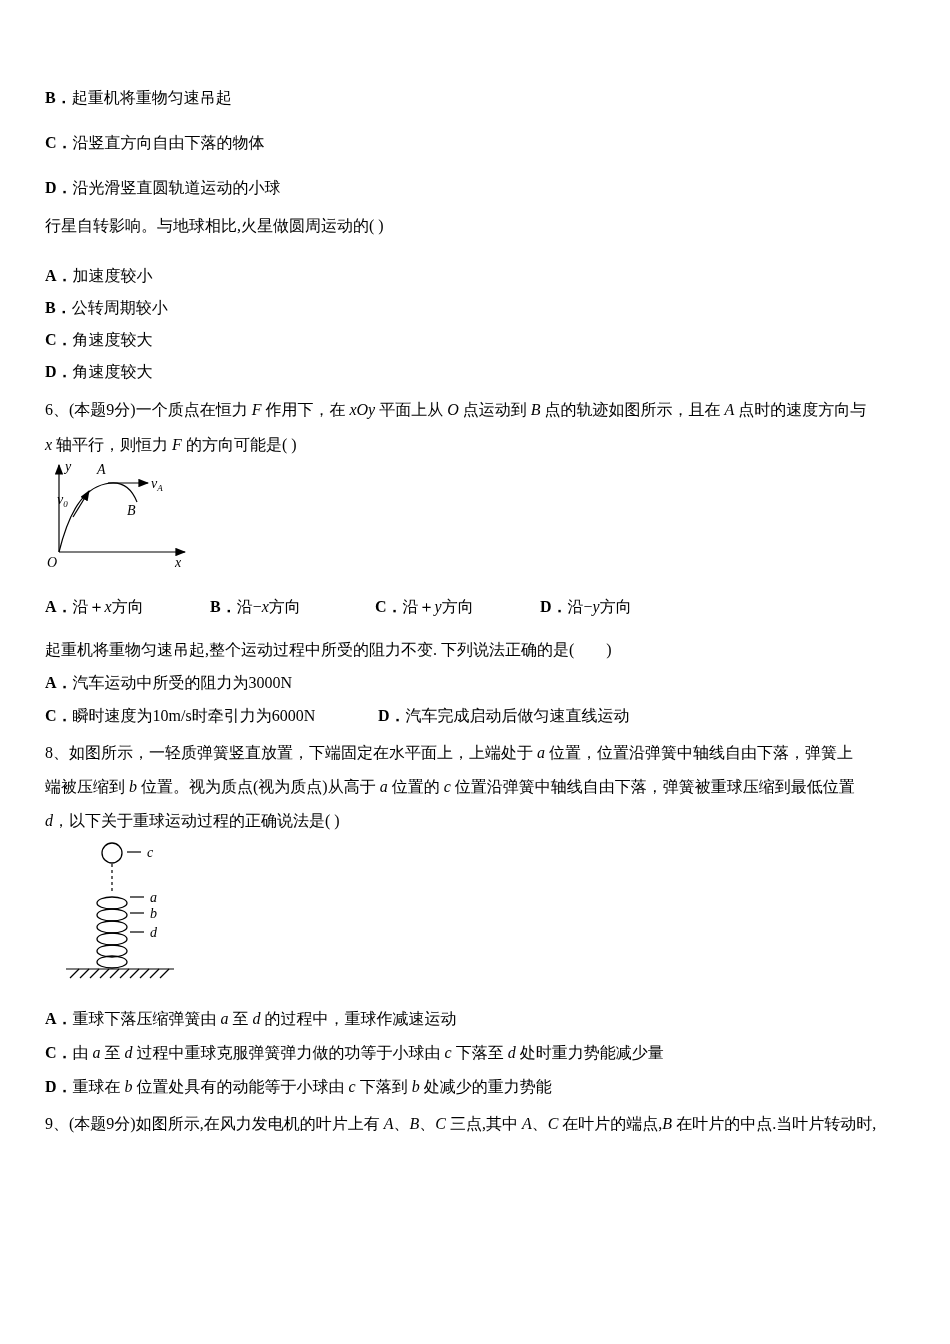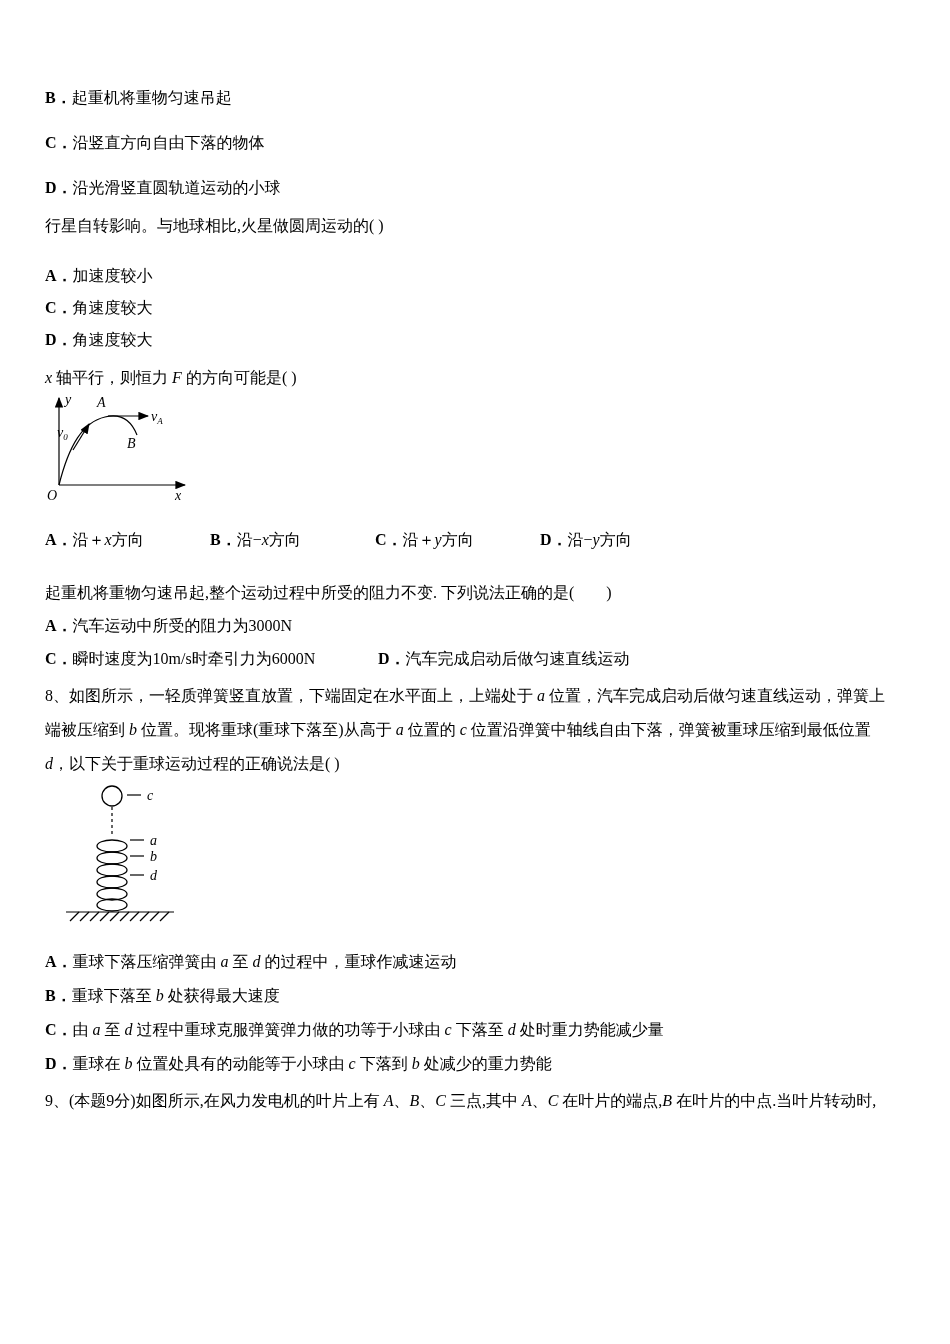--- a/index.html
+++ b/index.html
@@ -14,21 +14,21 @@
     position:relative; width:950px; height:1344px;
     padding:86px 40px 0 45px; overflow:hidden; background:#fff;
   }
   .ln { line-height:24px; white-space:nowrap; }
   .bb { font-weight:bold; }
   .it { font-style:italic; }
   .sub { font-size:0.62em; vertical-align:-0.28em; }
   .mb0{margin-bottom:0} .mb2{margin-bottom:2px} .mb8{margin-bottom:8px}
   .mb9{margin-bottom:9px} .mb10{margin-bottom:10px} .mb11{margin-bottom:11px}
   .mb13{margin-bottom:13px} .mb14{margin-bottom:14px} .mb16{margin-bottom:26px}
-  .mb19{margin-bottom:29px} .mb21{margin-bottom:21px}
+  .mb19{margin-bottom:19px} .mb21{margin-bottom:21px}
   .optrow { display:flex; }
   .slot6 { display:inline-block; width:165px; }
   .col7 { display:inline-block; width:333px; }
   .figwrap1 { margin:0 0 12px 0; }
   .figwrap2 { margin:0 0 16px 15px; }
   svg text {
     font-family:"Liberation Serif","DejaVu Serif",serif;
     font-style:italic; font-size:14px; fill:#000;
   }
   svg .figline { stroke:#000; stroke-width:1.2; fill:none; }
@@ -37,23 +37,25 @@
 <body>
 
 <div class="page">
 
   <div class="ln mb21"><span class="bb">B．</span><span>起重机将重物匀速吊起</span></div>
   <div class="ln mb21"><span class="bb">C．</span><span>沿竖直方向自由下落的物体</span></div>
   <div class="ln mb14"><span class="bb">D．</span><span>沿光滑竖直圆轨道运动的小球</span></div>
 
   <div class="ln mb16"><span>行星自转影响。与地球相比,火星做圆周运动的( )</span></div>
   <div class="ln mb8"><span class="bb">A．</span><span>加速度较小</span></div>
+  <div class="ln mb8"><span class="bb">B．</span><span>公转周期较小</span></div>
   <div class="ln mb8"><span class="bb">C．</span><span>角速度较大</span></div>
   <div class="ln mb14"><span class="bb">D．</span><span>角速度较大</span></div>
 
+  <div class="ln mb11"><span>6、(本题9分)一个质点在恒力 </span><span class="it">F</span><span> 作用下，在 </span><span class="it">xOy</span><span> 平面上从 </span><span class="it">O</span><span> 点运动到 </span><span class="it">B</span><span> 点的轨迹如图所示，且在 </span><span class="it">A</span><span> 点时的速度方向与</span></div>
   <div class="ln mb0"><span class="it">x</span><span> 轴平行，则恒力 </span><span class="it">F</span><span> 的方向可能是( )</span></div>
 
   <div class="figwrap1">
     <svg width="150" height="122" viewBox="0 0 150 122">
       <defs>
         <marker id="ah" markerWidth="9" markerHeight="7" refX="8" refY="3.5" orient="auto">
           <path d="M0,0 L9,3.5 L0,7 Z" fill="#000"></path>
         </marker>
       </defs>
       <g>
@@ -84,22 +86,22 @@
 
   <div class="ln mb9"><span>起重机将重物匀速吊起,整个运动过程中所受的阻力不变. 下列说法正确的是(　　)</span></div>
   <div class="ln mb9 optrow">
     <span class="col7"><span class="bb">A．</span><span>汽车运动中所受的阻力为3000N</span></span>
   </div>
   <div class="ln mb13 optrow">
     <span class="col7"><span class="bb">C．</span><span>瞬时速度为10m/s时牵引力为6000N</span></span>
     <span><span class="bb">D．</span><span>汽车完成启动后做匀速直线运动</span></span>
   </div>
 
-  <div class="ln mb10"><span>8、如图所示，一轻质弹簧竖直放置，下端固定在水平面上，上端处于 </span><span class="it">a</span><span> 位置，汽车完成启动后做匀速直线运动，弹簧上</span></div>
-  <div class="ln mb10"><span>端被压缩到 </span><span class="it">b</span><span> 位置。现将重球(重球下落至)从高于 </span><span class="it">a</span><span> 位置的 </span><span class="it">c</span><span> 位置沿弹簧中轴线自由下落，弹簧被重球压缩到最低位置</span></div>
+  <div class="ln mb10"><span>8、如图所示，一轻质弹簧竖直放置，下端固定在水平面上，上端处于 </span><span class="it">a</span><span> 位置，位置沿弹簧中轴线自由下落，弹簧上</span></div>
+  <div class="ln mb10"><span>端被压缩到 </span><span class="it">b</span><span> 位置。视为质点(视为质点)从高于 </span><span class="it">a</span><span> 位置的 </span><span class="it">c</span><span> 位置沿弹簧中轴线自由下落，弹簧被重球压缩到最低位置</span></div>
   <div class="ln mb2"><span class="it">d</span><span>，以下关于重球运动过程的正确说法是( )</span></div>
 
   <div class="figwrap2">
     <svg width="135" height="152" viewBox="0 0 135 152">
       <circle cx="52" cy="18" r="10" fill="#fff" stroke="#000" stroke-width="1.3"></circle>
       <line class="figline" x1="67" y1="17" x2="81" y2="17"></line>
       <text x="87" y="22" font-size="13">c</text>
       <line class="figline" x1="52" y1="29" x2="52" y2="58" stroke-dasharray="3,3"></line>
       <line class="figline" x1="70" y1="62" x2="84" y2="62"></line>
       <text x="90" y="67" font-size="13">a</text>
@@ -125,19 +127,18 @@
         <line x1="60" y1="143" x2="69" y2="134"></line>
         <line x1="70" y1="143" x2="79" y2="134"></line>
         <line x1="80" y1="143" x2="89" y2="134"></line>
         <line x1="90" y1="143" x2="99" y2="134"></line>
         <line x1="100" y1="143" x2="109" y2="134"></line>
       </g>
     </svg>
   </div>
 
   <div class="ln mb10"><span class="bb">A．</span><span>重球下落压缩弹簧由 </span><span class="it">a</span><span> 至 </span><span class="it">d</span><span> 的过程中，重球作减速运动</span></div>
-  <div class="ln mb10"><span class="bb">B．</span><span>重球下落至 </span><span class="it">b</span><span> 处获得最大速度</span></div>
   <div class="ln mb10"><span class="bb">C．</span><span>由 </span><span class="it">a</span><span> 至 </span><span class="it">d</span><span> 过程中重球克服弹簧弹力做的功等于小球由 </span><span class="it">c</span><span> 下落至 </span><span class="it">d</span><span> 处时重力势能减少量</span></div>
   <div class="ln mb13"><span class="bb">D．</span><span>重球在 </span><span class="it">b</span><span> 位置处具有的动能等于小球由 </span><span class="it">c</span><span> 下落到 </span><span class="it">b</span><span> 处减少的重力势能</span></div>
 
   <div class="ln"><span>9、(本题9分)如图所示,在风力发电机的叶片上有 </span><span class="it">A</span><span>、</span><span class="it">B</span><span>、</span><span class="it">C</span><span> 三点,其中 </span><span class="it">A</span><span>、</span><span class="it">C</span><span> 在叶片的端点,</span><span class="it">B</span><span> 在叶片的中点.当叶片转动时,</span></div>
 
 </div>
 
 </body></html>

